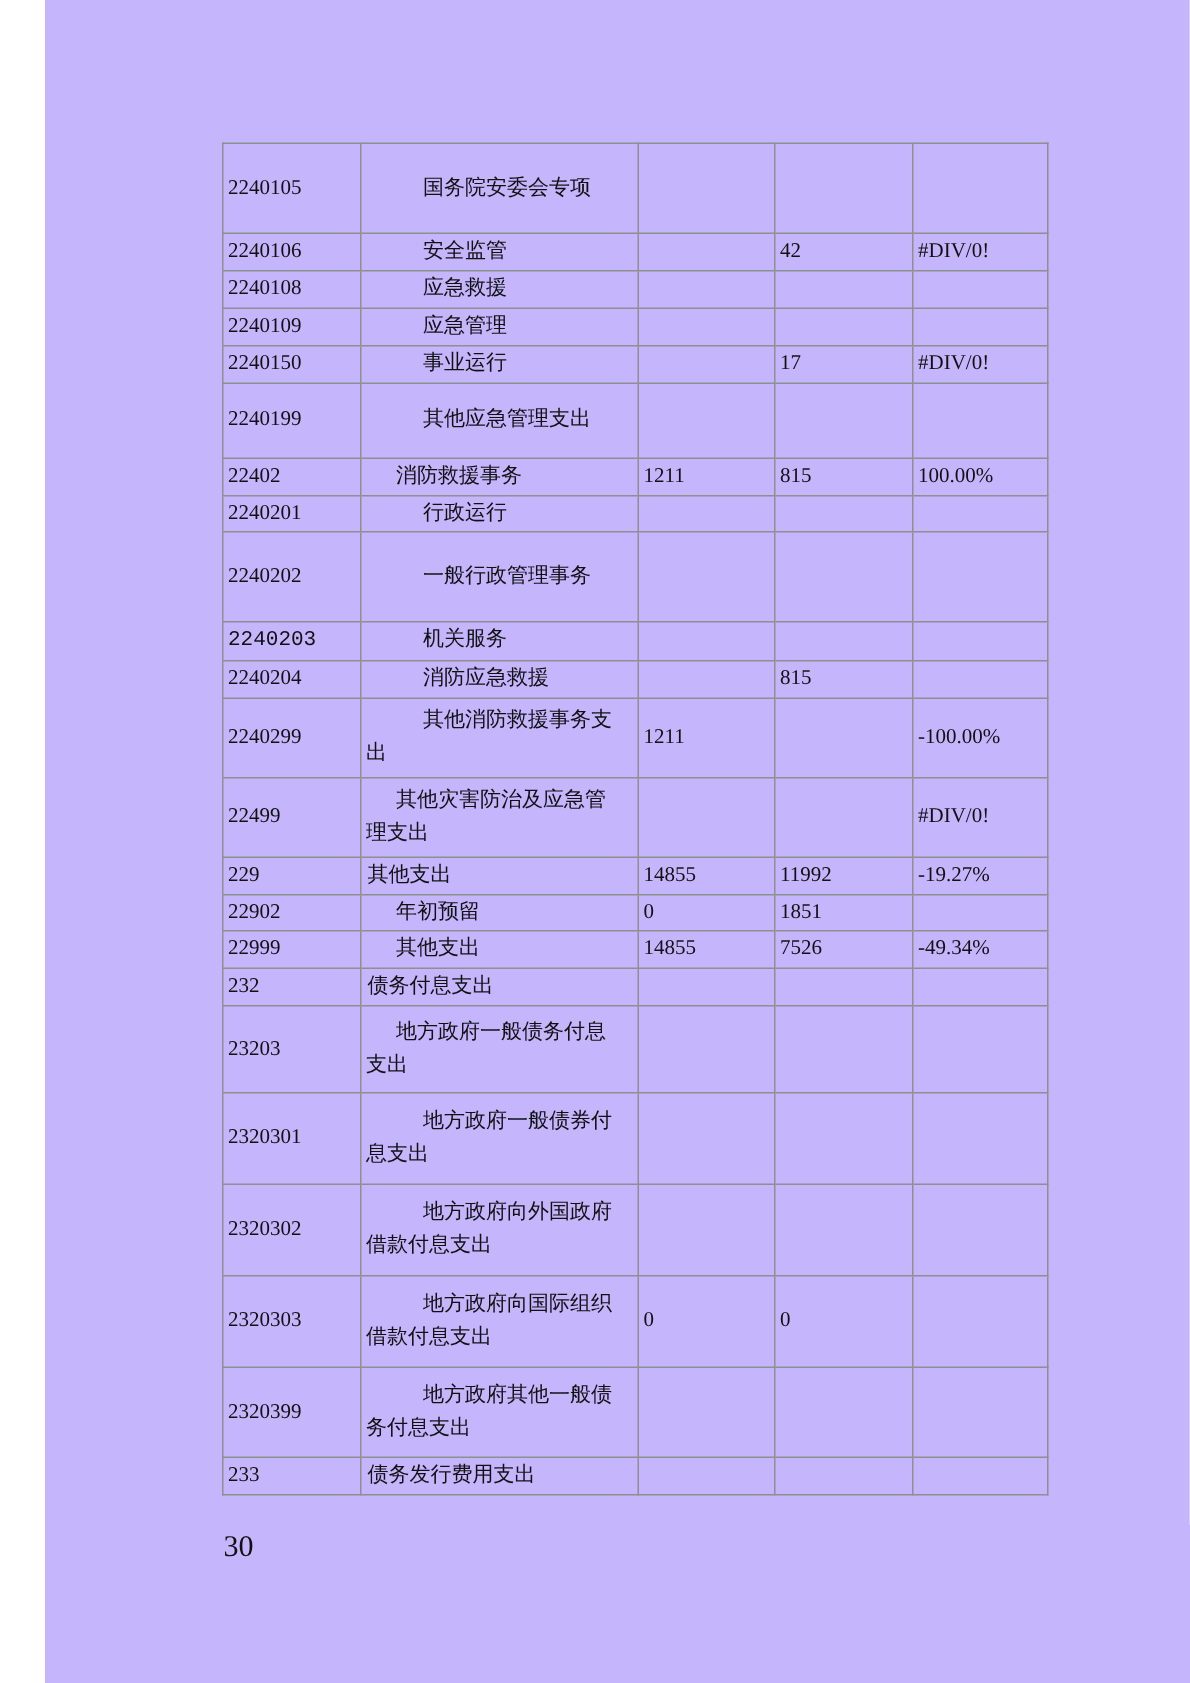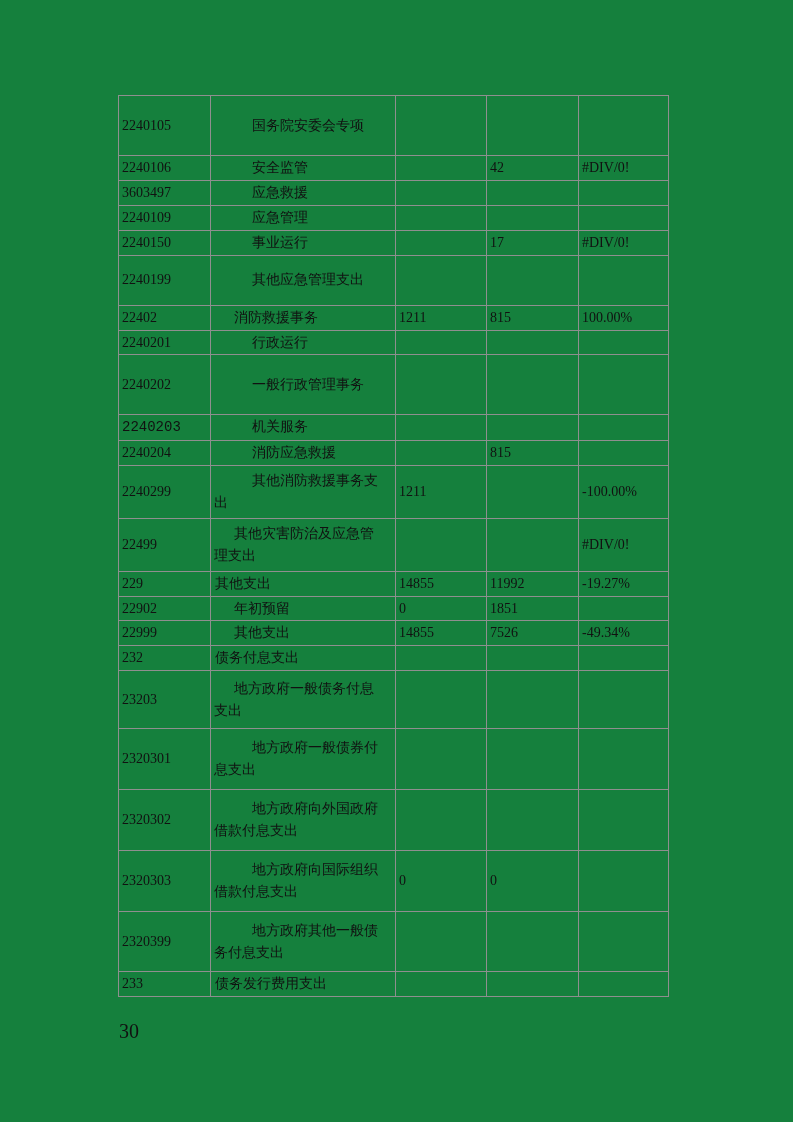--- a/index.html
+++ b/index.html
@@ -11,21 +11,22 @@
     width: 793px;
     height: 1122px;
     position: relative;
     font-family: "Liberation Serif", "DejaVu Serif", serif;
     color: #111111;
     overflow: hidden;
   }
   .page {
     position: absolute;
     inset: 0;
-    background: #15803d;
+    background: #c4b5fd;
+    margin-left: 30px;
   }
   table.budget {
     position: absolute;
     left: 118px;
     top: 95px;
     width: 550px;
     border-collapse: collapse;
     table-layout: fixed;
   }
   table.budget td {
@@ -77,21 +78,21 @@
         <td class="c-pct"></td>
       </tr>
       <tr class="h25">
         <td class="c-code">2240106</td>
         <td class="c-name lv2">安全监管</td>
         <td class="c-val"></td>
         <td class="c-val">42</td>
         <td class="c-pct">#DIV/0!</td>
       </tr>
       <tr class="h25">
-        <td class="c-code">3603497</td>
+        <td class="c-code">2240108</td>
         <td class="c-name lv2">应急救援</td>
         <td class="c-val"></td>
         <td class="c-val"></td>
         <td class="c-pct"></td>
       </tr>
       <tr class="h24">
         <td class="c-code">2240109</td>
         <td class="c-name lv2">应急管理</td>
         <td class="c-val"></td>
         <td class="c-val"></td>

